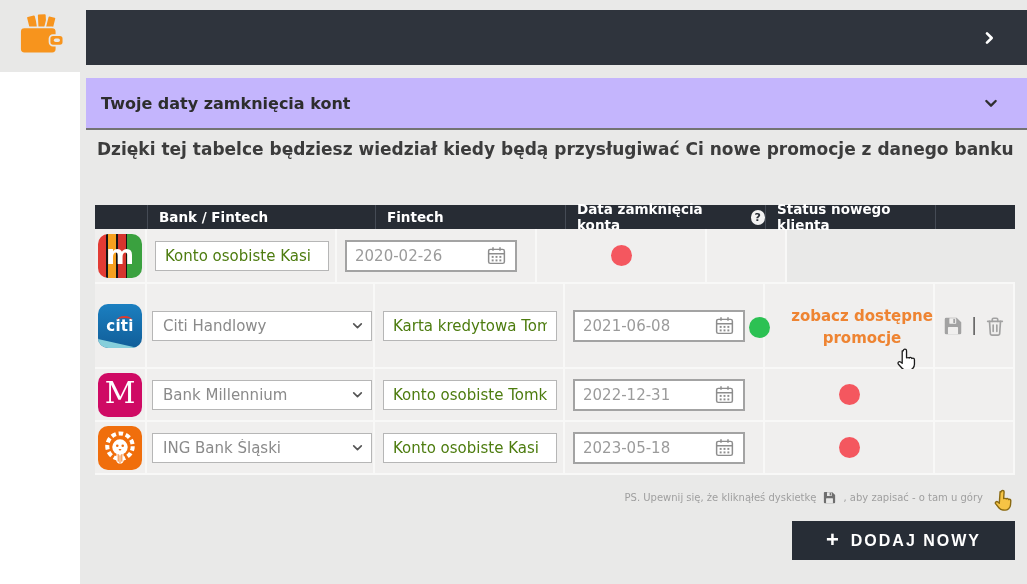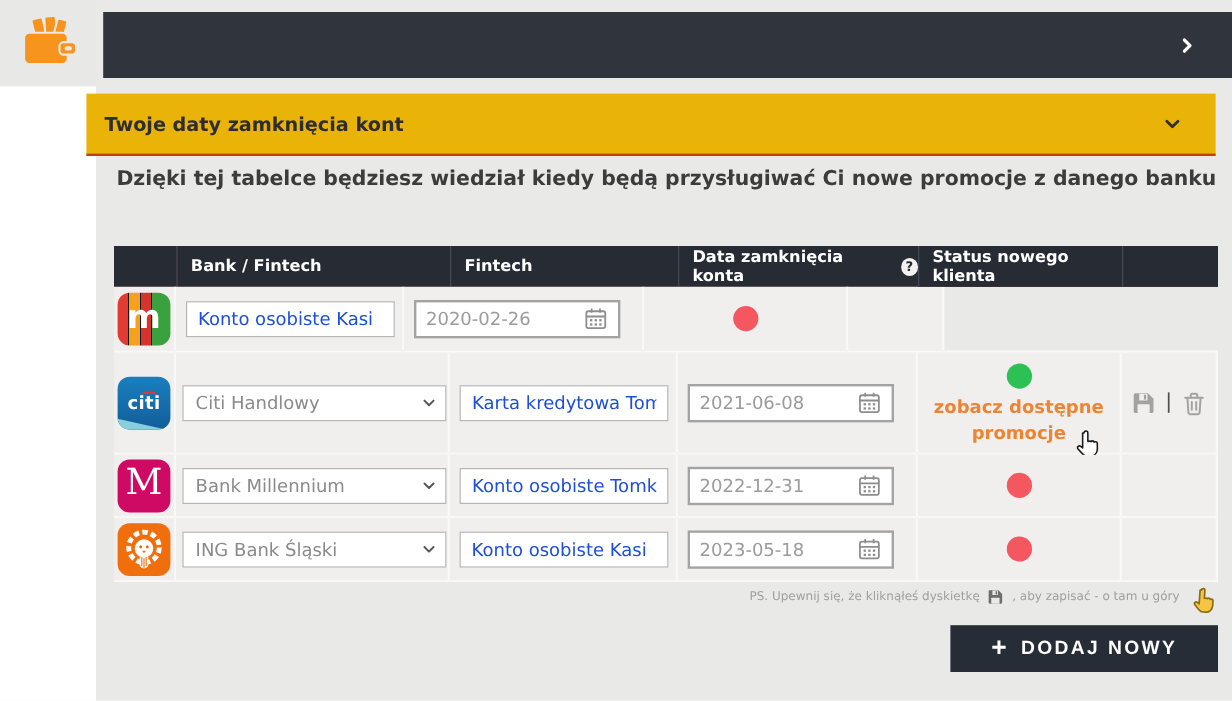--- a/index.html
+++ b/index.html
@@ -9,30 +9,30 @@
   .content-bg { position:absolute; left:80px; top:0; width:947px; height:584px; background:#e9e9e8; }
 
   .logo-box { position:absolute; left:0; top:0; width:80px; height:72px; background:#e8e8e7;
               display:flex; align-items:center; justify-content:center; }
 
   .bar1 { position:absolute; left:86px; top:10px; width:941px; height:55px; background:#2f343d;
           display:flex; align-items:center; padding:0 30px 0 15px; cursor:pointer; }
   .bar1 .title { color:#ffffff; font-weight:bold; font-size:16px; }
   .bar1 .chev { margin-left:auto; display:flex; }
 
-  .bar2 { position:absolute; left:72px; top:78px; width:941px; height:52px; background:#eab308;
-          border-bottom:2px solid #c2410c; display:flex; align-items:center; padding:0 28px 0 15px; cursor:pointer; }
+  .bar2 { position:absolute; left:86px; top:78px; width:941px; height:52px; background:#c4b5fd;
+          border-bottom:2px solid #737373; display:flex; align-items:center; padding:0 28px 0 15px; cursor:pointer; }
   .bar2 .title { color:#2d2d2d; font-weight:bold; font-size:16px; }
   .bar2 .chev { margin-left:auto; display:flex; }
 
   .intro { position:absolute; left:97px; top:139px; width:920px; color:#3c3c3c; font-weight:bold; font-size:17px; }
 
   .table { position:absolute; left:95px; top:205px; width:920px; }
   .trow { display:flex; border-bottom:2px solid #f8f8f7; }
-  .thead { background:#7f1d1d; height:34px; border-bottom:none; }
+  .thead { background:#fef9c3; height:24px; border-bottom:none; }
   .thead .cell { background:#272c34; color:#ffffff; font-weight:bold; font-size:13.5px;
                  display:flex; align-items:center; padding-left:11px; border-right:none; }
   .thead .cell + .cell { border-left:1px solid #454b55; }
   .cell { background:#f0efee; border-right:2px solid #f8f8f7; display:flex; align-items:center; }
   .c-logo  { width:52px;  justify-content:center; }
   .c-bank  { width:228px; padding-left:5px; }
   .c-note  { width:190px; padding-left:8px; }
   .c-date  { width:200px; padding-left:8px; }
   .c-stat  { width:170px; justify-content:center; position:relative; }
   .c-act   { width:80px;  justify-content:center; border-right:2px solid #f8f8f7; }
@@ -54,31 +54,31 @@
   .badge-millennium .glyph { color:#fff; font-family:"DejaVu Serif","Liberation Serif",serif; font-size:30px; line-height:1; margin-top:-4px; }
   .badge-ing { background:#f06e0c; }
 
   .select-wrap { position:relative; width:220px; height:30px; }
   .select-wrap select { width:100%; height:100%; appearance:none; -webkit-appearance:none;
       background:#ffffff; border:1px solid #b6b6b6; color:#8a8a8a; font-size:15px;
       font-family:inherit; padding:0 28px 0 10px; border-radius:0; cursor:pointer; }
   .select-wrap .sel-chev { position:absolute; right:8px; top:8px; pointer-events:none; display:flex; }
 
   .note-input { width:174px; height:30px; background:#fff; border:1px solid #b6b6b6;
-      color:#1d4ed8; font-size:15px; font-family:inherit; padding:0 9px; }
+      color:#4d7c0f; font-size:15px; font-family:inherit; padding:0 9px; }
 
   .date-box { width:172px; height:32px; background:#fff; border:2px solid #a3a3a3;
       display:flex; align-items:center; padding:0 8px; cursor:pointer; }
   .date-box .date-text { color:#9b9b9b; font-size:15px; flex:1; }
 
   .dot { width:21px; height:21px; border-radius:50%; flex:none; }
   .dot-red { background:#f4575f; }
   .dot-green { background:#2cc153; }
 
-  .stat-col { display:flex; flex-direction:column; align-items:center; gap:5px; padding-top:4px; }
+  .stat-col { display:flex; flex-direction:row; align-items:center; gap:5px; padding-top:4px; }
   .promo-link { color:#ee8432; font-weight:bold; font-size:15px; text-align:center;
                 width:175px; line-height:1.45; cursor:pointer; }
   .cursor-float { position:absolute; left:128px; top:63px; width:26px; height:26px; pointer-events:none; }
 
   .act-group { display:flex; align-items:center; gap:7px; color:#a2a2a2; }
   .act-sep { color:#4d4d4d; font-size:17px; margin-top:-2px; }
   .icon-btn { cursor:pointer; display:flex; }
 
   .ps-line { position:absolute; top:484px; right:12px; display:flex; align-items:center; gap:5px;
              color:#9f9f9f; font-size:10px; }

